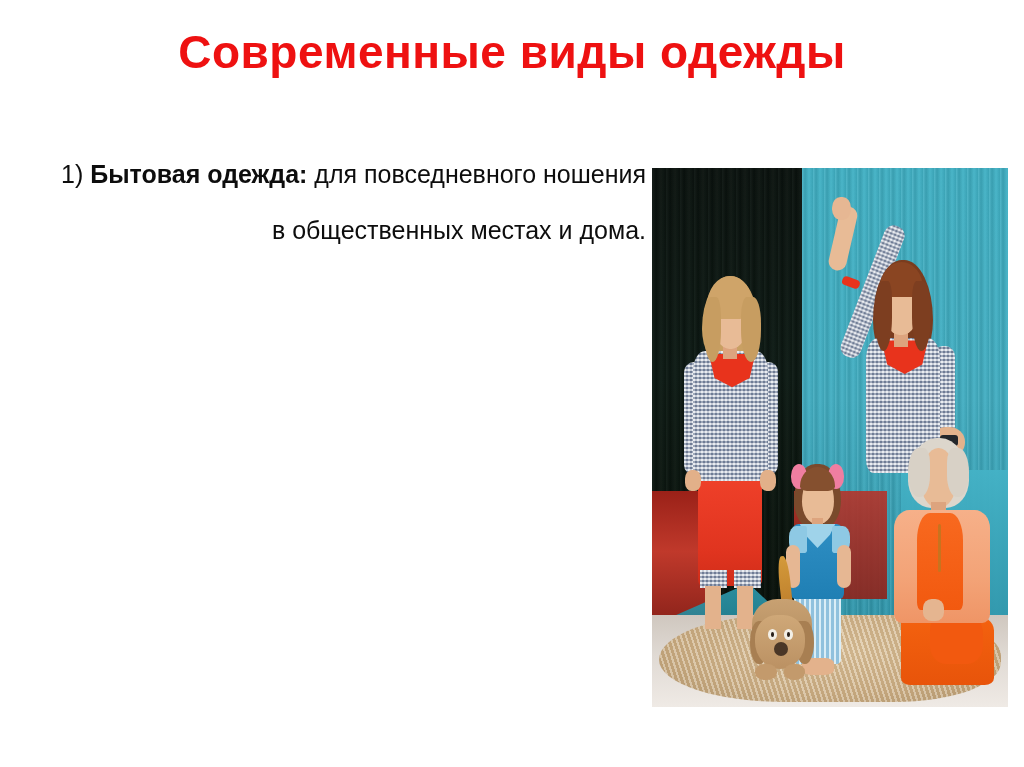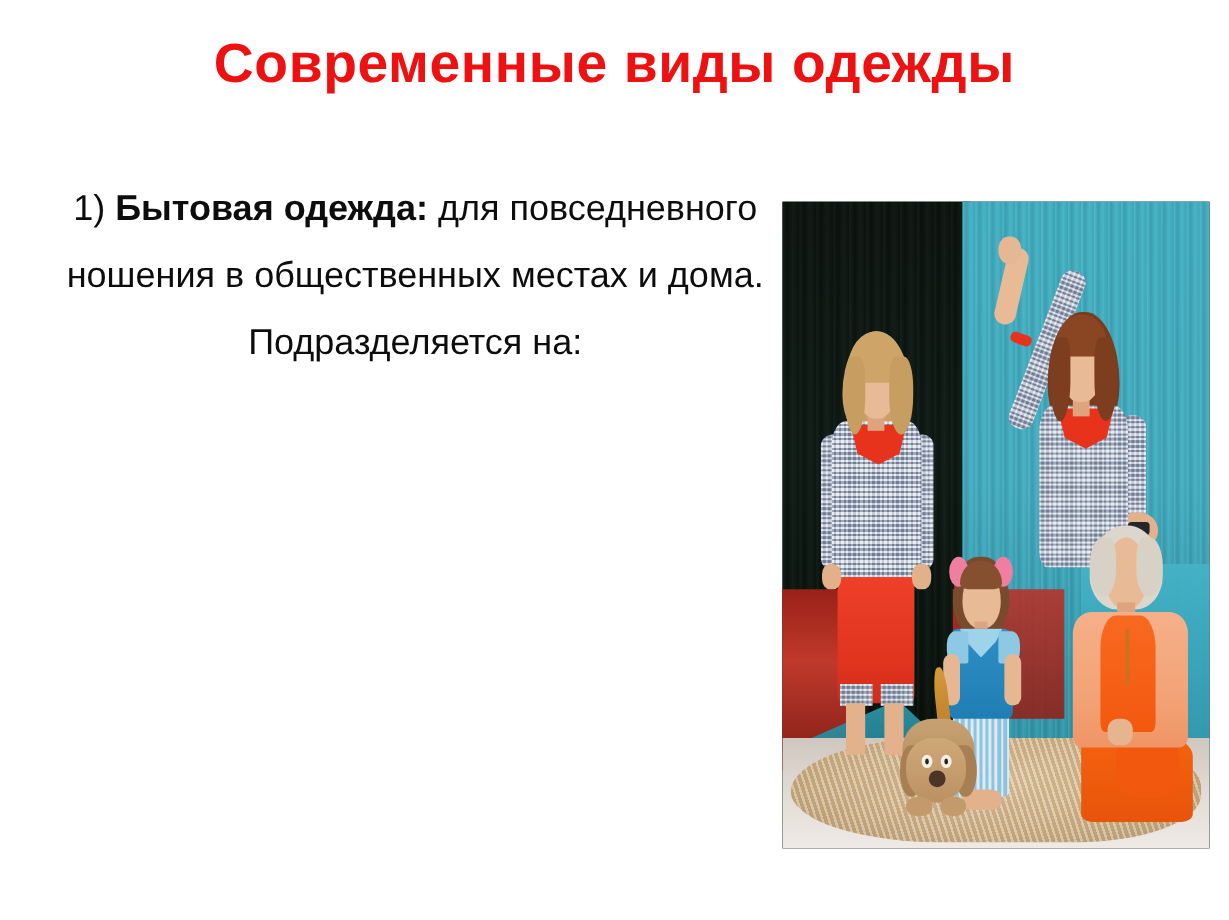--- a/index.html
+++ b/index.html
@@ -39,24 +39,24 @@
 
   
   .body-col {
     position: absolute;
     left: 46px;
     top: 146px;
     width: 600px;
   }
   .para {
     color: #0d0d0d;
-    font-size: 30px;
+    font-size: 25px;
     line-height: 56px;
     margin: 0 0 0 0;
-    text-align: center;
+    text-align: right;
   }
   .para + .para { margin-top: 0; }
   .para b { font-weight: bold; }
 
   
   .photo-frame {
     position: absolute;
     left: 652px;
     top: 168px;
     width: 356px;
@@ -417,23 +417,20 @@
 
   <div class="slide-title">Современные виды одежды</div>
 
   <div class="body-col">
 
     <p class="para">
       <span>1)</span>
       <b>Бытовая одежда:</b><span> для повседневного ношения в общественных местах и дома.</span>
     </p>
 
-    <p class="para">
-      <span>Подразделяется на:</span>
-    </p>
 
 
   </div>
 
   <div class="photo-frame">
     <div class="photo-scene">
 
       <div class="curtain-dark"></div>
       <div class="curtain-teal"></div>
       <div class="curtain-teal-low"></div>

